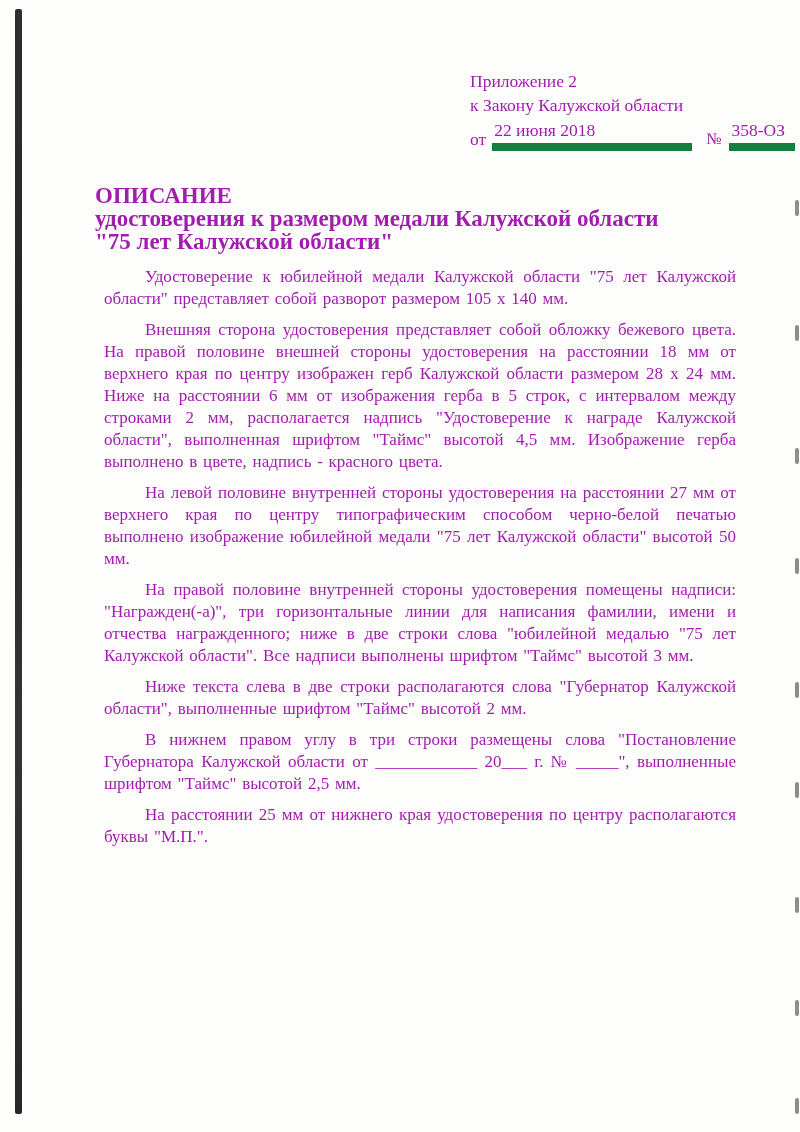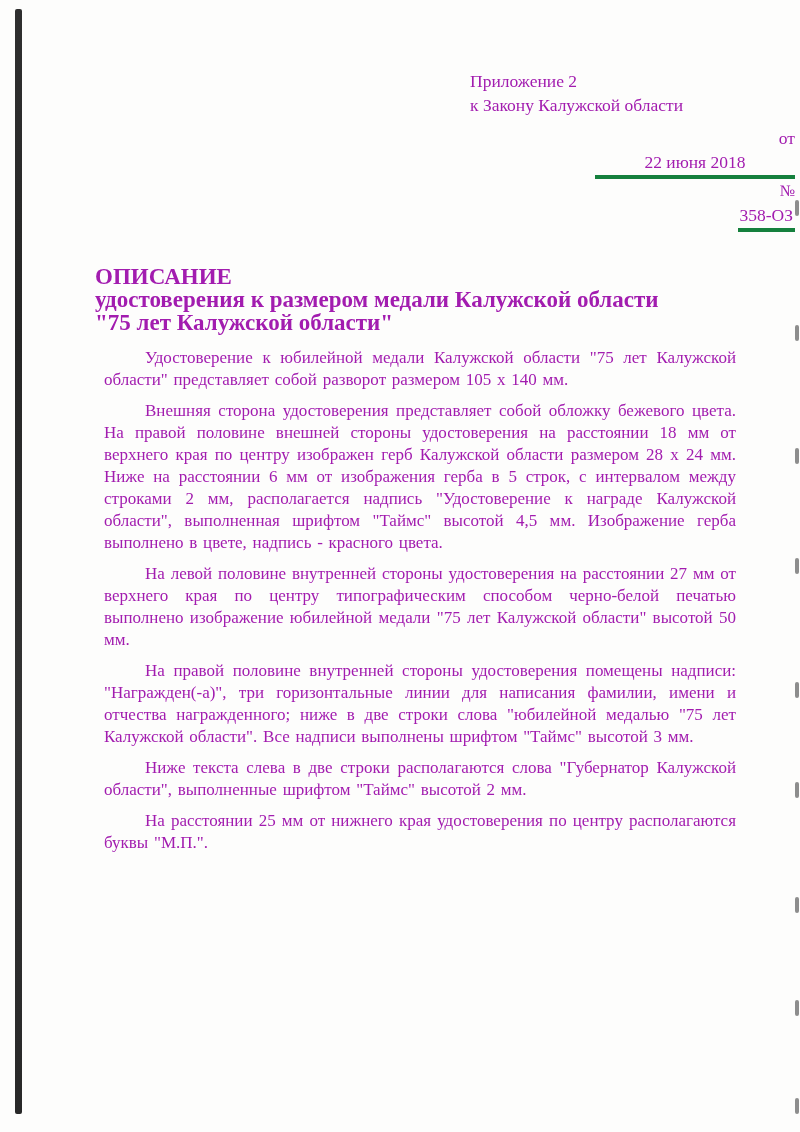--- a/index.html
+++ b/index.html
@@ -36,28 +36,27 @@
     padding-top: 69px;
     margin-left: 470px;
     margin-right: 5px;
     font-size: 17.5px;
     line-height: 24px;
     white-space: nowrap;
   }
   .date-row {
     display: flex;
     align-items: flex-end;
-    margin-top: 9px;
-    flex-direction: column;
+    margin-top: 1px;
   }
   .date-row .prefix { flex: none; }
   .blank {
     display: inline-block;
-    border-bottom: 4px solid #15803d;
-    text-align: center;
+    border-bottom: 8px solid #15803d;
+    text-align: left;
     padding: 0 2px 1px 2px;
   }
   .blank-date { flex: none; width: 196px; margin-left: 6px; }
   .num-sign { flex: none; margin-left: 14px; font-size: 16px; }
   .blank-num { flex: 1 1 auto; margin-left: 8px; }
   
   .doc-title {
     margin: 33px 55px 4px 95px;
     text-align: left;
     font-weight: bold;
@@ -109,16 +108,17 @@
     <div>удостоверения к размером медали Калужской области</div>
     <div>"75 лет Калужской области"</div>
   </div>
 
   <div class="doc-body">
     <p>Удостоверение к юбилейной медали Калужской области "75 лет Калужской области" представляет собой разворот размером 105 х 140 мм.</p>
     <p>Внешняя сторона удостоверения представляет собой обложку бежевого цвета. На правой половине внешней стороны удостоверения на расстоянии 18 мм от верхнего края по центру изображен герб Калужской области размером 28 х 24 мм. Ниже на расстоянии 6 мм от изображения герба в 5 строк, с интервалом между строками 2 мм, располагается надпись "Удостоверение к награде Калужской области", выполненная шрифтом "Таймс" высотой 4,5 мм. Изображение герба выполнено в цвете, надпись - красного цвета.</p>
     <p>На левой половине внутренней стороны удостоверения на расстоянии 27 мм от верхнего края по центру типографическим способом черно-белой печатью выполнено изображение юбилейной медали "75 лет Калужской области" высотой 50 мм.</p>
     <p>На правой половине внутренней стороны удостоверения помещены надписи: "Награжден(-а)", три горизонтальные линии для написания фамилии, имени и отчества награжденного; ниже в две строки слова "юбилейной медалью "75 лет Калужской области". Все надписи выполнены шрифтом "Таймс" высотой 3 мм.</p>
     <p>Ниже текста слева в две строки располагаются слова "Губернатор Калужской области", выполненные шрифтом "Таймс" высотой 2 мм.</p>
+    <p>В нижнем правом углу в три строки размещены слова "Постановление Губернатора Калужской области от ____________ 20___ г. № _____", выполненные шрифтом "Таймс" высотой 2,5 мм.</p>
     <p>На расстоянии 25 мм от нижнего края удостоверения по центру располагаются буквы "М.П.".</p>
   </div>
 
 </div>
 
 </body></html>

